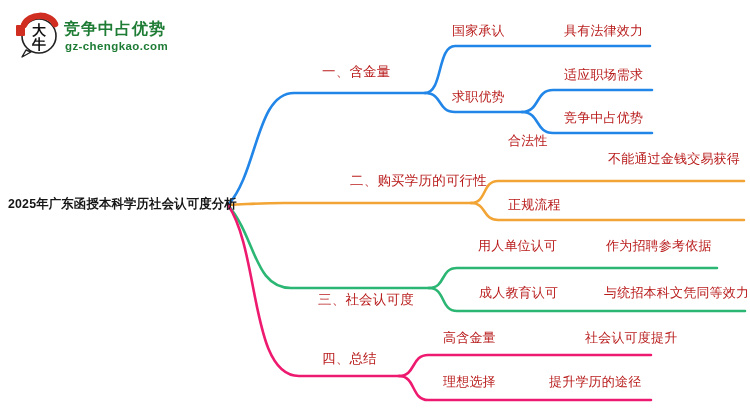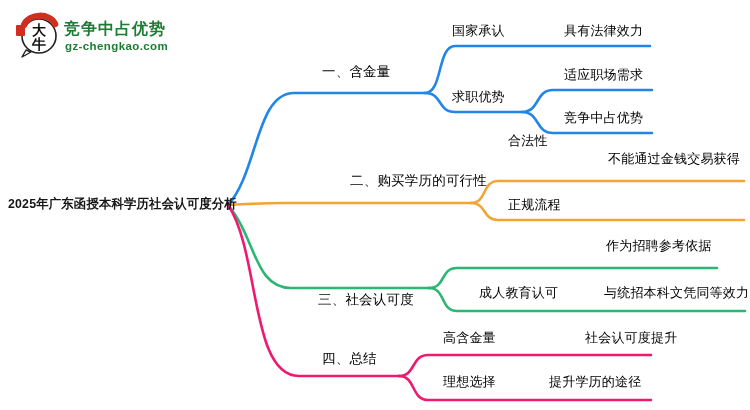--- a/index.html
+++ b/index.html
@@ -10,21 +10,21 @@
     overflow:hidden;
     font-family:"Liberation Sans","DejaVu Sans",sans-serif;
   }
   #wires{position:absolute;left:0;top:0;width:750px;height:410px;}
   .node{
     position:absolute;
     white-space:nowrap;
     font-size:13px;
     line-height:18px;
     height:18px;
-    color:#000000;
+    color:#b91c1c;
     letter-spacing:0.2px;
   }
   .root{
     font-size:13px;
     font-weight:700;
     transform:scaleX(0.95);
     transform-origin:left center;
     color:#161616;
   }
   .blabel{font-size:13.5px;}
@@ -96,20 +96,21 @@
   <div class="node" style="left:452px;top:88px;">求职优势</div>
   <div class="node" style="left:564px;top:66px;">适应职场需求</div>
   <div class="node" style="left:564px;top:109px;">竞争中占优势</div>
 
   <div class="node blabel" style="left:350px;top:172px;">二、购买学历的可行性</div>
   <div class="node" style="left:508px;top:132px;">合法性</div>
   <div class="node" style="left:608px;top:150px;">不能通过金钱交易获得</div>
   <div class="node" style="left:508px;top:196px;">正规流程</div>
 
   <div class="node blabel" style="left:318px;top:263px;margin-top:28px;">三、社会认可度</div>
+  <div class="node" style="left:478px;top:237px;">用人单位认可</div>
   <div class="node" style="left:606px;top:237px;">作为招聘参考依据</div>
   <div class="node" style="left:604px;top:284px;">与统招本科文凭同等效力</div>
   <div class="node" style="left:479px;top:284px;">成人教育认可</div>
 
   <div class="node blabel" style="left:322px;top:350px;">四、总结</div>
   <div class="node" style="left:443px;top:329px;">高含金量</div>
   <div class="node" style="left:549px;top:329px;margin-left:36px;">社会认可度提升</div>
   <div class="node" style="left:443px;top:373px;">理想选择</div>
   <div class="node" style="left:549px;top:373px;">提升学历的途径</div>
 

